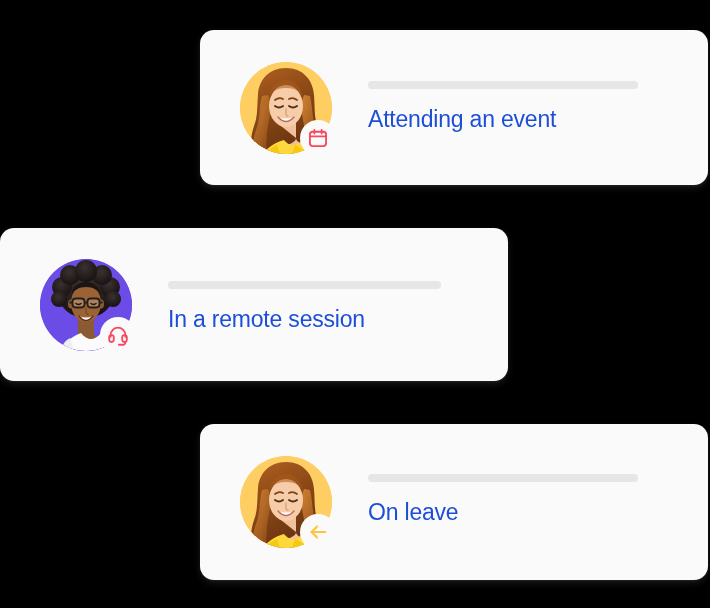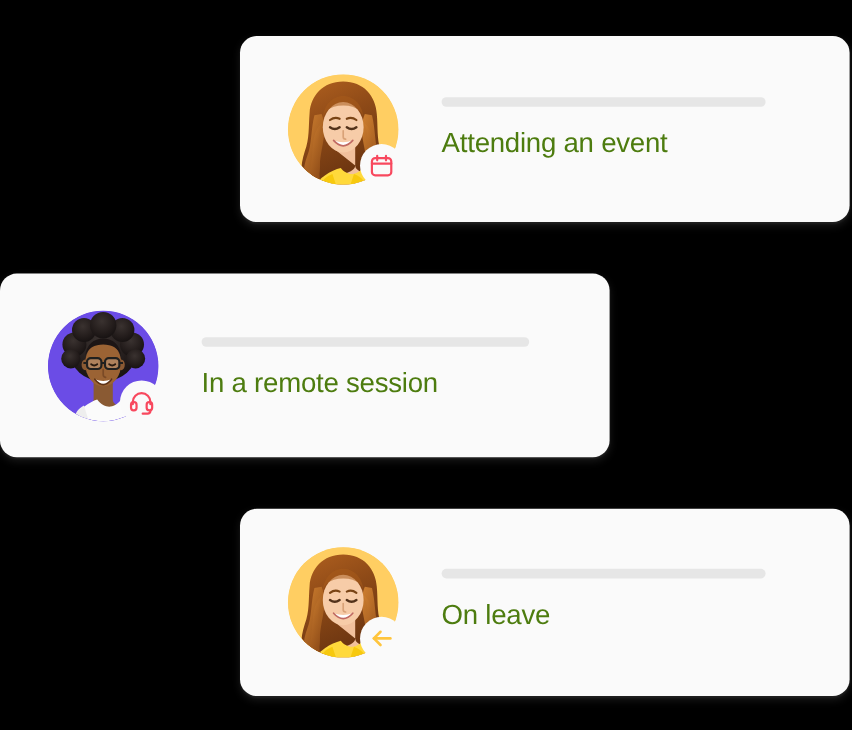--- a/index.html
+++ b/index.html
@@ -97,21 +97,21 @@
   .card-1 .skeleton-bar { left: 0;  top: 51px;  width: 270px; }
   .card-2 .skeleton-bar { left: 0;  top: 53px;  width: 273px; }
   .card-3 .skeleton-bar { left: 0;  top: 50px;  width: 270px; }
 
   .status-label {
     position: absolute;
     left: 0;
     font-size: 23px;
     line-height: 30px;
     letter-spacing: -0.2px;
-    color: #4d7c0f;
+    color: #1d4ed8;
     font-weight: 400;
     white-space: nowrap;
   }
   .card-1 .status-label { top: 74px; }
   .card-2 .status-label { top: 76px; text-align: right; }
   .card-3 .status-label { top: 73px; }
 </style>
 </head>
 <body>
 

